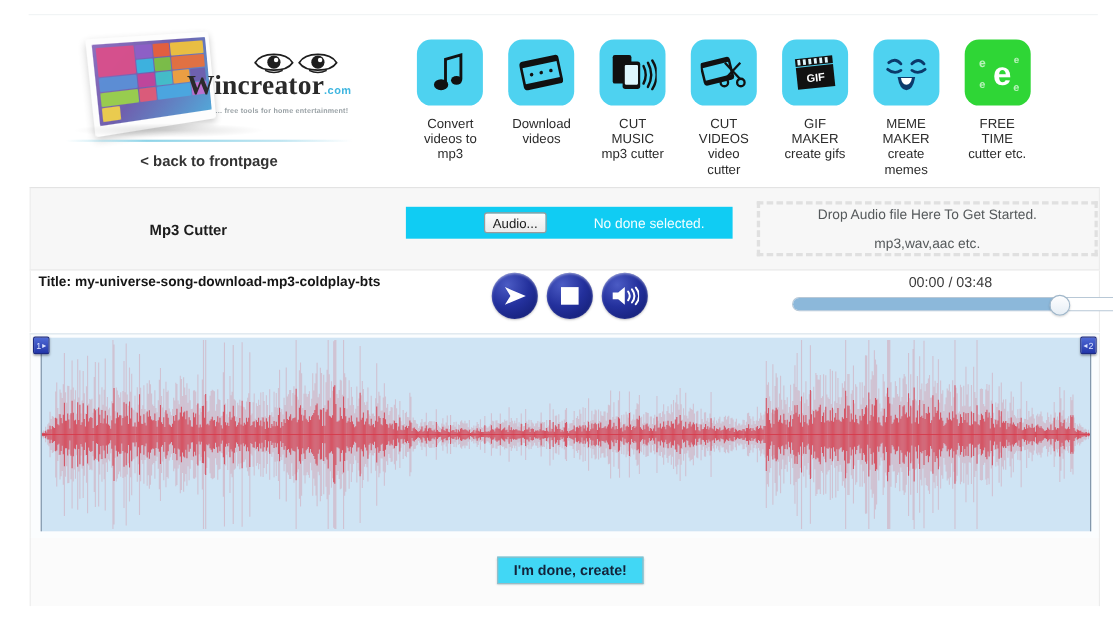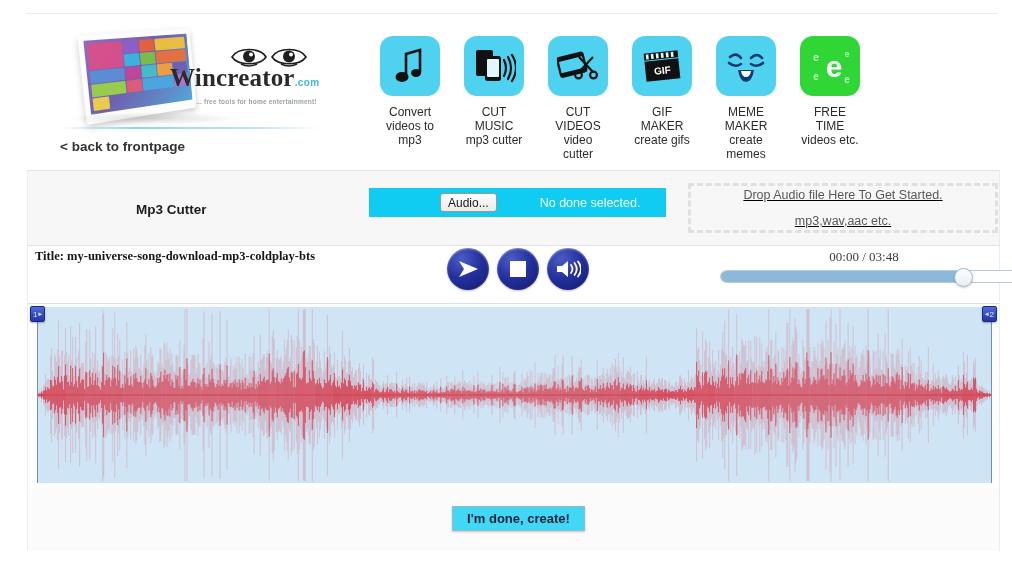--- a/index.html
+++ b/index.html
@@ -70,21 +70,21 @@
   .tagline {
     position: absolute; left: 26px; top: 52px;
     font-size: 6.5px; color: #9aa2a6; white-space: nowrap;
     letter-spacing: .2px;
   }
   .brand-rule {
     position: absolute; left: 0px; top: 101px; width: 260px; height: 2px;
     background: linear-gradient(90deg, rgba(120,200,224,0) 0%, #8fd4e8 28%, #bfe5f1 75%, rgba(191,229,241,0) 100%);
   }
   .back-link {
-    position: absolute; left: 0; top: 113px; width: 260px; text-align: left;
+    position: absolute; left: 0; top: 113px; width: 260px; text-align: center;
     font-size: 13.5px; color: #333; white-space: nowrap;
   }
 
   
   .nav-icons {
     position: absolute; left: 368px; top: 22px; width: 580px; height: 140px;
     display: flex; gap: 0px;
   }
   .nav-item {
     width: 84px; display: flex; flex-direction: column; align-items: center;
@@ -120,29 +120,29 @@
     border: 1px solid #9a9a9a; border-radius: 3px;
     font-size: 12px; color: #1a1a1a; display: flex; align-items: center;
     white-space: nowrap;
   }
   .no-file {
     margin-left: 43px; font-size: 12.5px; color: #f2feff; white-space: nowrap;
   }
   .dropzone {
     position: absolute; left: 660px; top: 12px; width: 310px; height: 50px;
     border: 3px dashed #e0e0e0; display: flex; flex-direction: column;
-    align-items: center; justify-content: center; text-align: center; text-decoration: underline;
+    align-items: center; justify-content: center; text-align: center;
   }
   .dz-line1 { font-size: 12.5px; color: #55595b; white-space: nowrap; }
   .dz-line2 { font-size: 12.5px; color: #55595b; white-space: nowrap; margin-top: 12px; }
 
   
   .player {
     position: absolute; left: 27px; top: 246px; width: 973px; height: 56px;
-    background: #ffffff; border-left: 1px solid #ececec; border-right: 1px solid #ececec; font-family: Liberation Serif, serif;
+    background: #ffffff; border-left: 1px solid #ececec; border-right: 1px solid #ececec;
   }
   .track-title {
     position: absolute; left: 7px; top: 3px;
     font-size: 12.5px; font-weight: bold; color: #161616; white-space: nowrap;
   }
   .transport { position: absolute; left: 419px; top: 2px; display: flex; gap: 8px; }
   .rbtn {
     width: 42px; height: 42px; border-radius: 50%;
     background: radial-gradient(circle at 34% 26%, #4b5bc4 0%, #23309c 48%, #101a6b 100%);
     box-shadow: inset 0 1px 2px rgba(255,255,255,.45), 0 1px 2px rgba(0,0,0,.25);
@@ -270,20 +270,36 @@
             <path d="M13 30 V7 L27 3 V25" stroke="#111" stroke-width="2.6" fill="none" stroke-linecap="round"></path>
             <ellipse cx="9" cy="30" rx="6.5" ry="5" fill="#111"></ellipse>
             <ellipse cx="23" cy="26" rx="5" ry="4" fill="#111"></ellipse>
           </svg>
         </div>
         <div class="nav-label" style="white-space:pre-line">Convert
 videos to
 mp3</div>
       </div>
 
+      <div class="nav-item">
+        <div class="nav-tile">
+          <svg width="40" height="34" viewBox="0 0 40 34">
+            <g transform="rotate(-12 20 17)">
+              <rect x="3" y="5" width="34" height="24" rx="2" fill="none" stroke="#111" stroke-width="2.4"></rect>
+              <rect x="3" y="5" width="34" height="4.5" fill="#111"></rect>
+              <rect x="3" y="24.5" width="34" height="4.5" fill="#111"></rect>
+              <circle cx="11" cy="17" r="1.6" fill="#111"></circle>
+              <circle cx="20" cy="17" r="1.6" fill="#111"></circle>
+              <circle cx="29" cy="17" r="1.6" fill="#111"></circle>
+            </g>
+          </svg>
+        </div>
+        <div class="nav-label" style="white-space:pre-line">Download
+videos</div>
+      </div>
 
       <div class="nav-item">
         <div class="nav-tile">
           <svg width="44" height="38" viewBox="0 0 44 38">
             <rect x="4" y="3" width="17" height="26" rx="2" fill="#111"></rect>
             <rect x="13" y="9" width="16" height="25" rx="2.5" fill="#111"></rect>
             <rect x="15" y="12" width="12" height="18" rx="1" fill="#dff7fd"></rect>
             <g fill="none" stroke="#111" stroke-width="2.2" stroke-linecap="round">
               <path d="M32 13 q4 8 0 16"></path>
               <path d="M36 10 q6 11 0 22"></path>
@@ -365,21 +381,21 @@
           <svg width="48" height="44" viewBox="0 0 48 44">
             <text x="28" y="33" font-family="Liberation Sans, sans-serif" font-size="30" font-weight="bold" fill="#ffffff" text-anchor="middle">e</text>
             <text x="10" y="17" font-family="Liberation Sans, sans-serif" font-size="11" font-weight="bold" fill="#b8f2ba" text-anchor="middle">e</text>
             <text x="10" y="36" font-family="Liberation Sans, sans-serif" font-size="10" font-weight="bold" fill="#b8f2ba" text-anchor="middle">e</text>
             <text x="41" y="13" font-family="Liberation Sans, sans-serif" font-size="9" font-weight="bold" fill="#b8f2ba" text-anchor="middle">e</text>
             <text x="41" y="39" font-family="Liberation Sans, sans-serif" font-size="10" font-weight="bold" fill="#b8f2ba" text-anchor="middle">e</text>
           </svg>
         </div>
         <div class="nav-label" style="white-space:pre-line">FREE
 TIME
-videos etc.</div>
+cutter etc.</div>
       </div>
 
     </div>
   </div>
 
   <div class="tool-panel">
     <div class="tool-title">Mp3 Cutter</div>
 
     <div class="file-row">
       <div class="browse-btn">Audio...</div>

